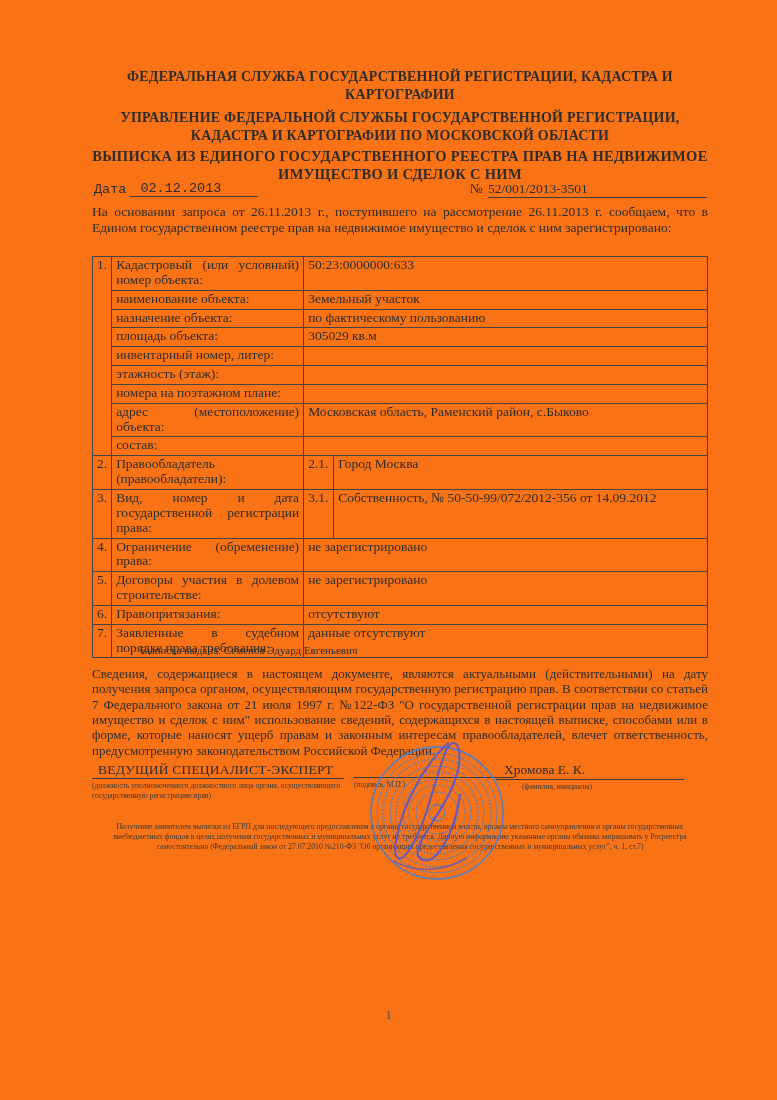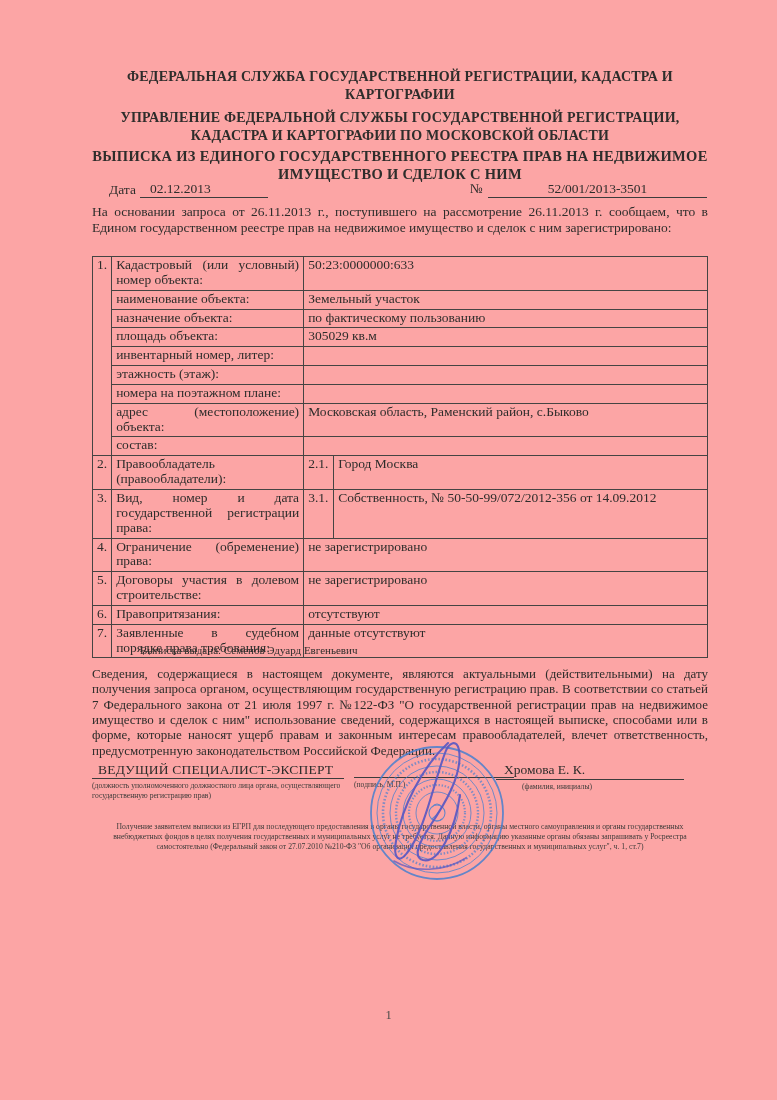--- a/index.html
+++ b/index.html
@@ -2,34 +2,34 @@
 <html lang="ru"><head>
 <meta charset="utf-8">
 <style>
   html,body { margin:0; padding:0; }
   body {
     width:777px; height:1100px; overflow:hidden;
     background:#fbfbf9;
     font-family:"Liberation Serif", serif;
     color:#2e2d2b;
   }
-  .page { position:relative; width:777px; height:1100px; background:#fca5a5; }
+  .page { position:relative; width:777px; height:1100px; background:#f97316; }
   .content { position:absolute; left:92px; top:0; width:616px; }
 
   .hdr { position:absolute; width:100%; text-align:center; font-weight:bold; letter-spacing:.2px; }
   .hdr-org1 { top:68px; font-size:14px; line-height:1.3; }
   .hdr-org2 { top:109px; font-size:14px; line-height:1.3; }
   .hdr-title { top:147px; font-size:14.5px; line-height:1.25; letter-spacing:.3px; }
 
   .date-row { position:absolute; top:181px; width:100%; font-size:13.5px; }
-  .date-left { position:absolute; left:17px; top:0; }
+  .date-left { position:absolute; left:2px; top:0;font-family:Liberation Mono, monospace; }
   .u-line { display:inline-block; border-bottom:1.6px solid #3c3c3c; vertical-align:bottom; }
   .date-val { width:118px; padding-left:10px; margin-left:4px; }
   .num-label { position:absolute; left:378px; top:0; }
-  .num-val { position:absolute; left:396px; top:0; width:219px; text-align:center; }
+  .num-val { position:absolute; left:396px; top:0; width:219px; text-align:left; }
 
   .intro { position:absolute; top:204px; width:100%; font-size:13.5px; line-height:1.22; text-align:justify; }
 
   table.reg { position:absolute; top:256px; left:0; border-collapse:collapse; width:616px;
               font-size:13.5px; }
   table.reg td { border:1.6px solid #454443; vertical-align:top; padding:1px 4px 2px 4px; line-height:1.1; }
   td.c-num { padding:1px 1px 1px 2px; }
   td.c-label { text-align:justify; }
   td.c-sub { padding:1px 1px 1px 2px; white-space:nowrap; }
   td.c-val { padding-left:5px; }

